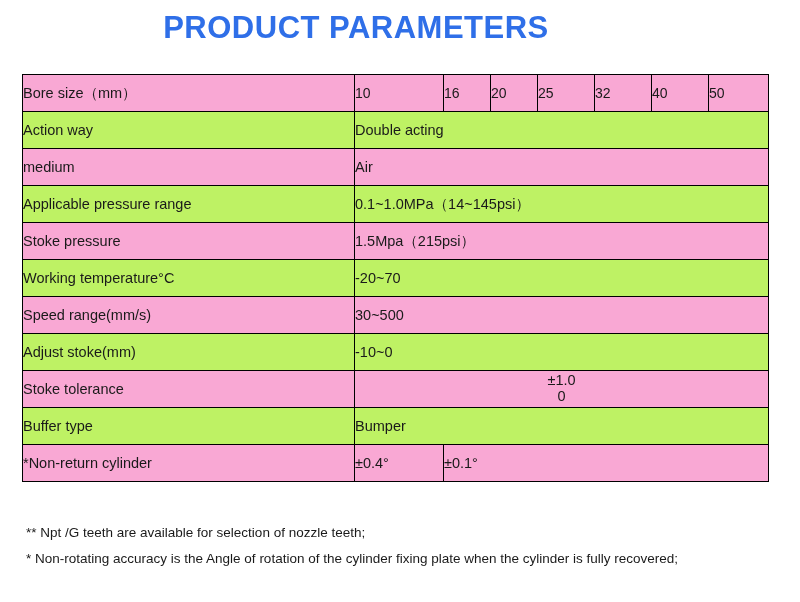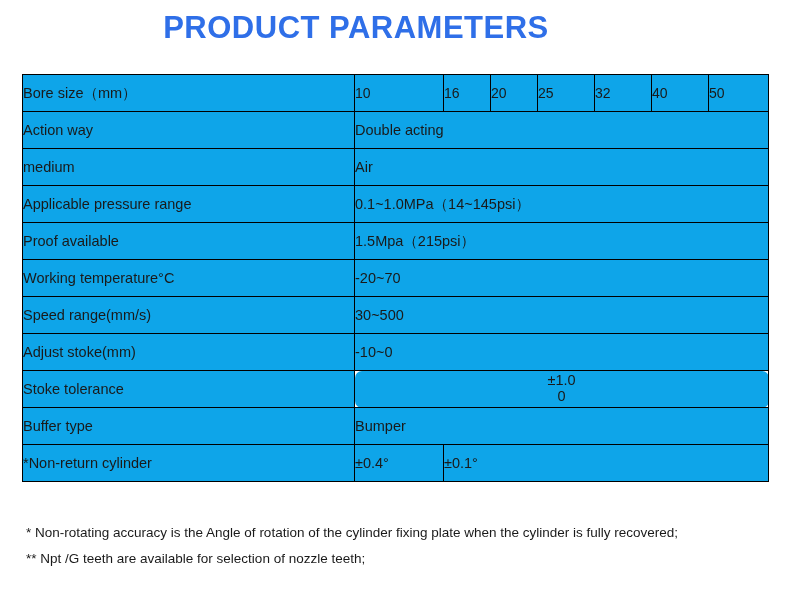--- a/index.html
+++ b/index.html
@@ -39,42 +39,41 @@
     border-collapse: collapse;
     width: 746px;
     table-layout: fixed;
     font-size: 14.5px;
   }
   table.spec td {
     border: 1px solid #000000;
     padding: 0 0;
     height: 36px;
     vertical-align: middle;
-    background: #0ea5e9;
+    background: #bef264;
   }
   tr.shaded td {
-    background: #0ea5e9;
+    background: #f9a8d4;
   }
   td.label {
     text-align: left;
     padding-left: 9px;
     white-space: nowrap;
   }
   td.val {
     text-align: left;
   }
   td.bore {
     font-size: 14px;
   }
   td.stack {
     text-align: center;
     line-height: 1.08;
     padding-top: 1px;
     padding-bottom: 1px;
-    border-radius: 7px;
   }
   .stack-top { display: block; }
   .stack-bottom { display: block; }
 
   #footnotes {
     position: absolute;
     left: 26px;
     top: 520px;
     width: 750px;
     font-size: 13.5px;
@@ -121,21 +120,21 @@
         <td class="label">medium</td>
         <td class="val" colspan="7">Air</td>
       </tr>
 
       <tr>
         <td class="label">Applicable pressure range</td>
         <td class="val" colspan="7">0.1~1.0MPa（14~145psi）</td>
       </tr>
 
       <tr class="shaded">
-        <td class="label">Proof available</td>
+        <td class="label">Stoke pressure</td>
         <td class="val" colspan="7">1.5Mpa（215psi）</td>
       </tr>
 
       <tr>
         <td class="label">Working temperature°C</td>
         <td class="val" colspan="7">-20~70</td>
       </tr>
 
       <tr class="shaded">
         <td class="label">Speed range(mm/s)</td>
@@ -164,15 +163,15 @@
         <td class="label">*Non-return cylinder</td>
         <td class="val">±0.4°</td>
         <td class="val" colspan="6">±0.1°</td>
       </tr>
 
     </tbody>
   </table>
 </div>
 
 <div id="footnotes">
+  <div>** Npt /G teeth are available for selection of nozzle teeth;</div>
   <div>* Non-rotating accuracy is the Angle of rotation of the cylinder fixing plate when the cylinder is fully recovered;</div>
-  <div>** Npt /G teeth are available for selection of nozzle teeth;</div>
 </div>
 
 </body></html>

